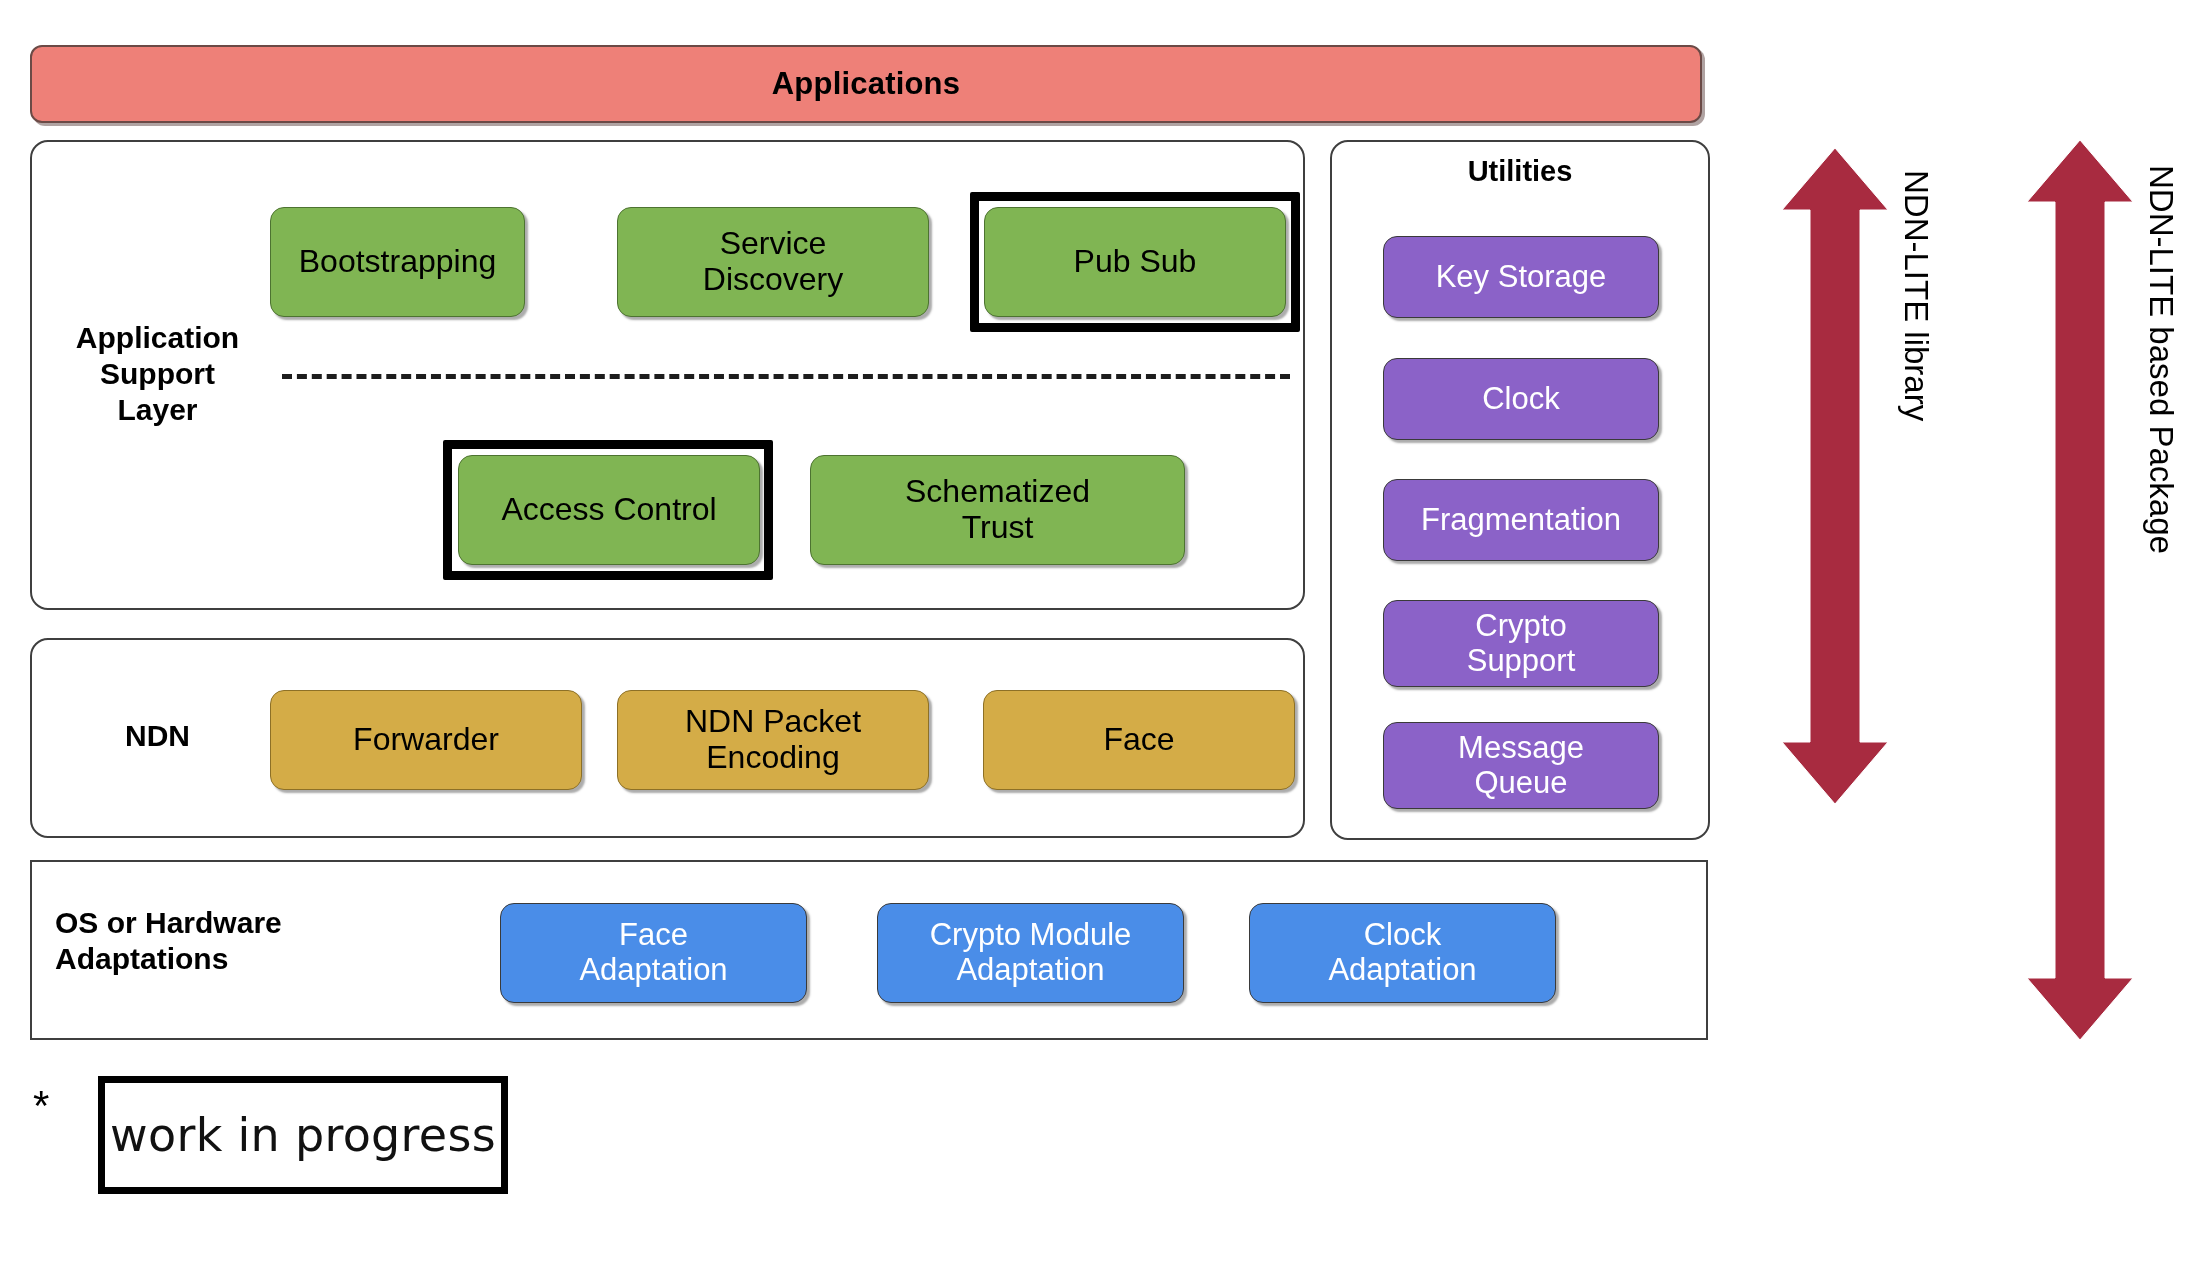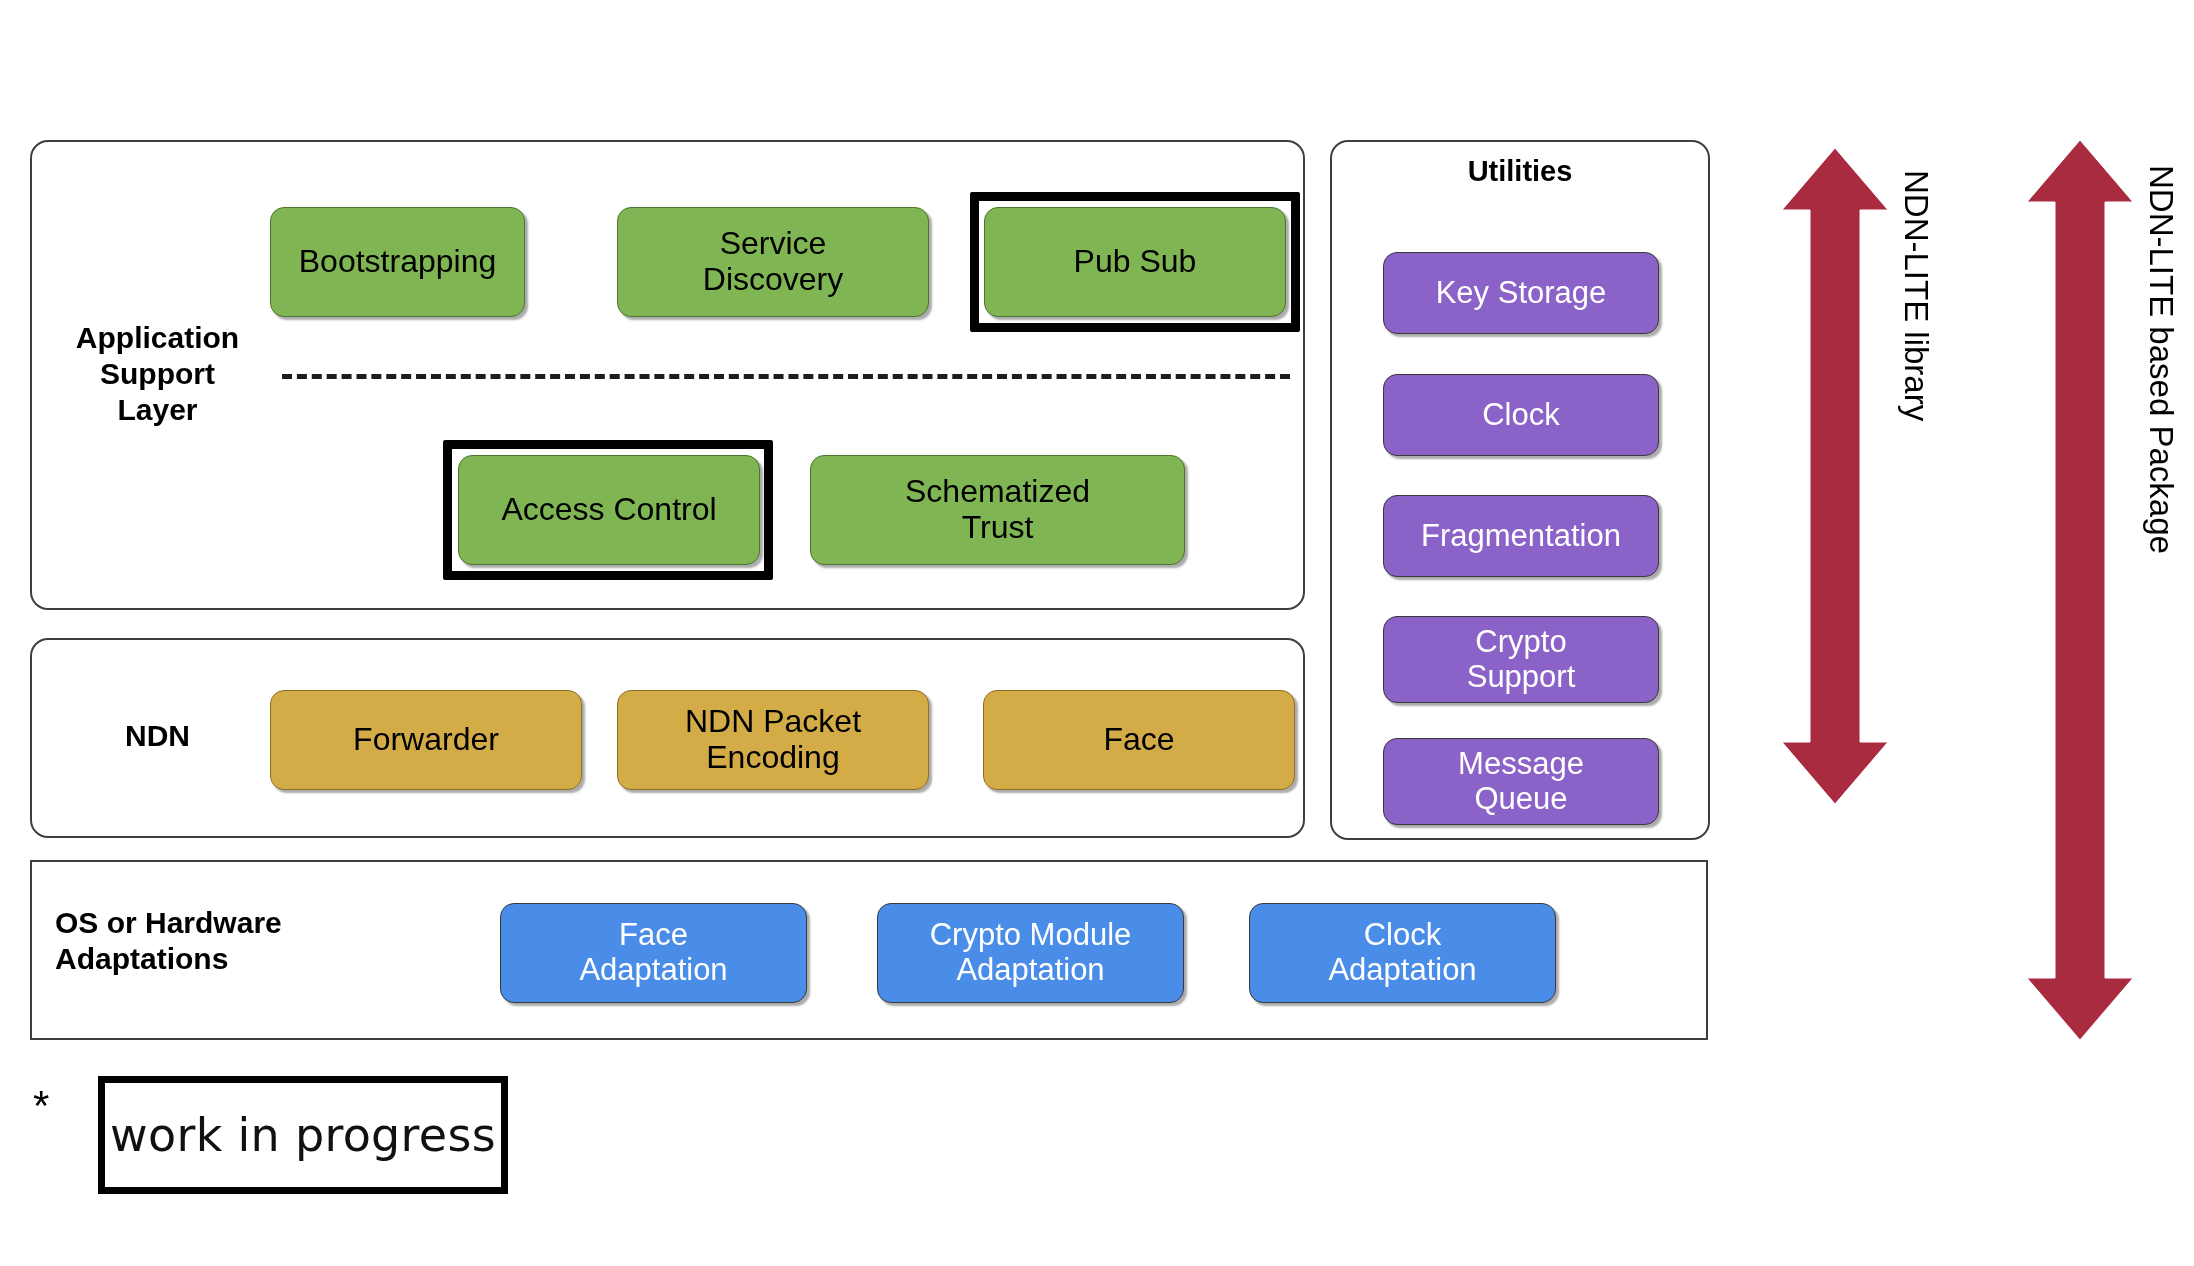--- a/index.html
+++ b/index.html
@@ -69,21 +69,21 @@
     border: 1px solid #5b5b5b;
     display: flex;
     align-items: center;
     justify-content: center;
     text-align: center;
     line-height: 1.12;
     box-shadow: 3px 3px 2px rgba(90,90,90,0.5);
   }
   .chip.green  { background: #80b553; color: #000; border-color: #4d7331; }
   .chip.gold   { background: #d4ac47; color: #000; border-color: #8d7026; }
-  .chip.purple { background: #8b62c8; color: #ffffff; border-color: #3a3a3a; margin-top: 16px; }
+  .chip.purple { background: #8b62c8; color: #ffffff; border-color: #3a3a3a; }
   .chip.blue   { background: #4a8de8; color: #ffffff; border-color: #3a3a3a; }
 
   .chip .t { display: block; padding: 0 6px; }
 
   
   .wip-frame {
     position: absolute;
     box-sizing: border-box;
     border: 9px solid #000000;
     background: #ffffff;
@@ -159,20 +159,23 @@
     color: #111;
     letter-spacing: .3px;
     text-align: center;
   }
 </style>
 </head>
 <body>
 
 <div id="stage">
 
+  <div id="apps-bar">
+    <span class="lbl">Applications</span>
+  </div>
 
   <div class="panel" style="left:30px; top:140px; width:1275px; height:470px;"></div>
 
   <div class="side-label" style="left:40px; top:320px; width:235px; font-size:30px;">
     <div>Application</div>
     <div>Support</div>
     <div>Layer</div>
   </div>
 
   <div id="asl-dashes"></div>

